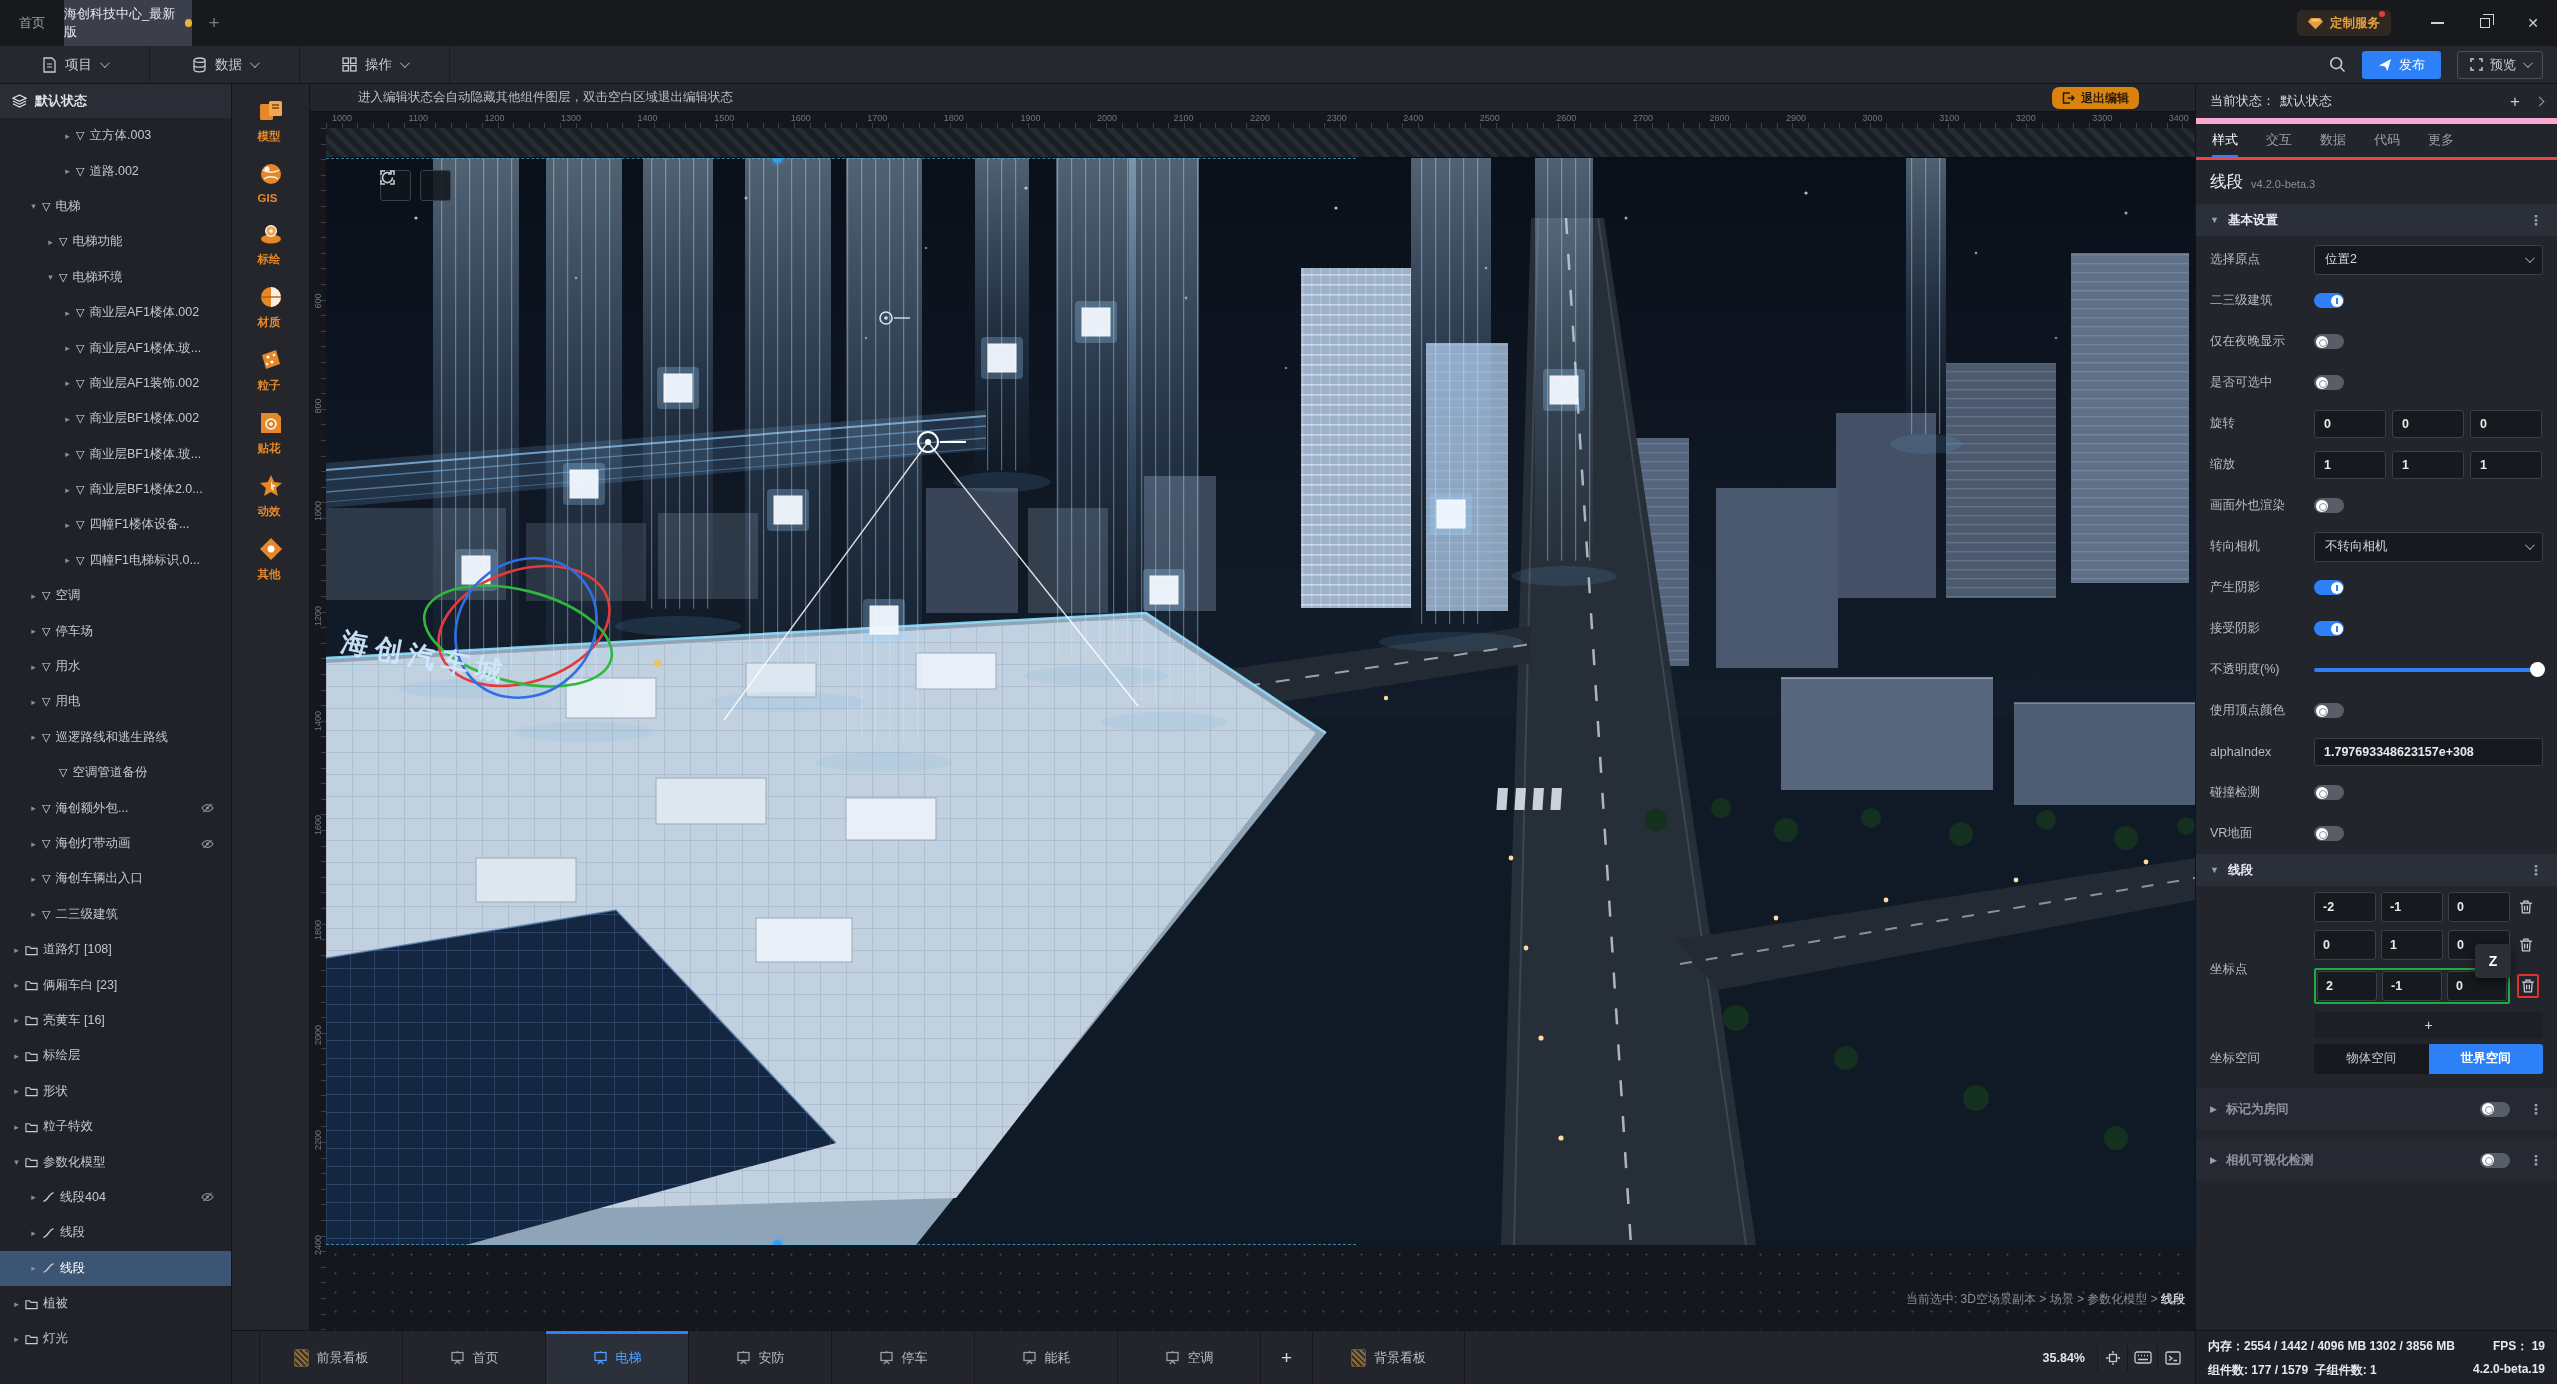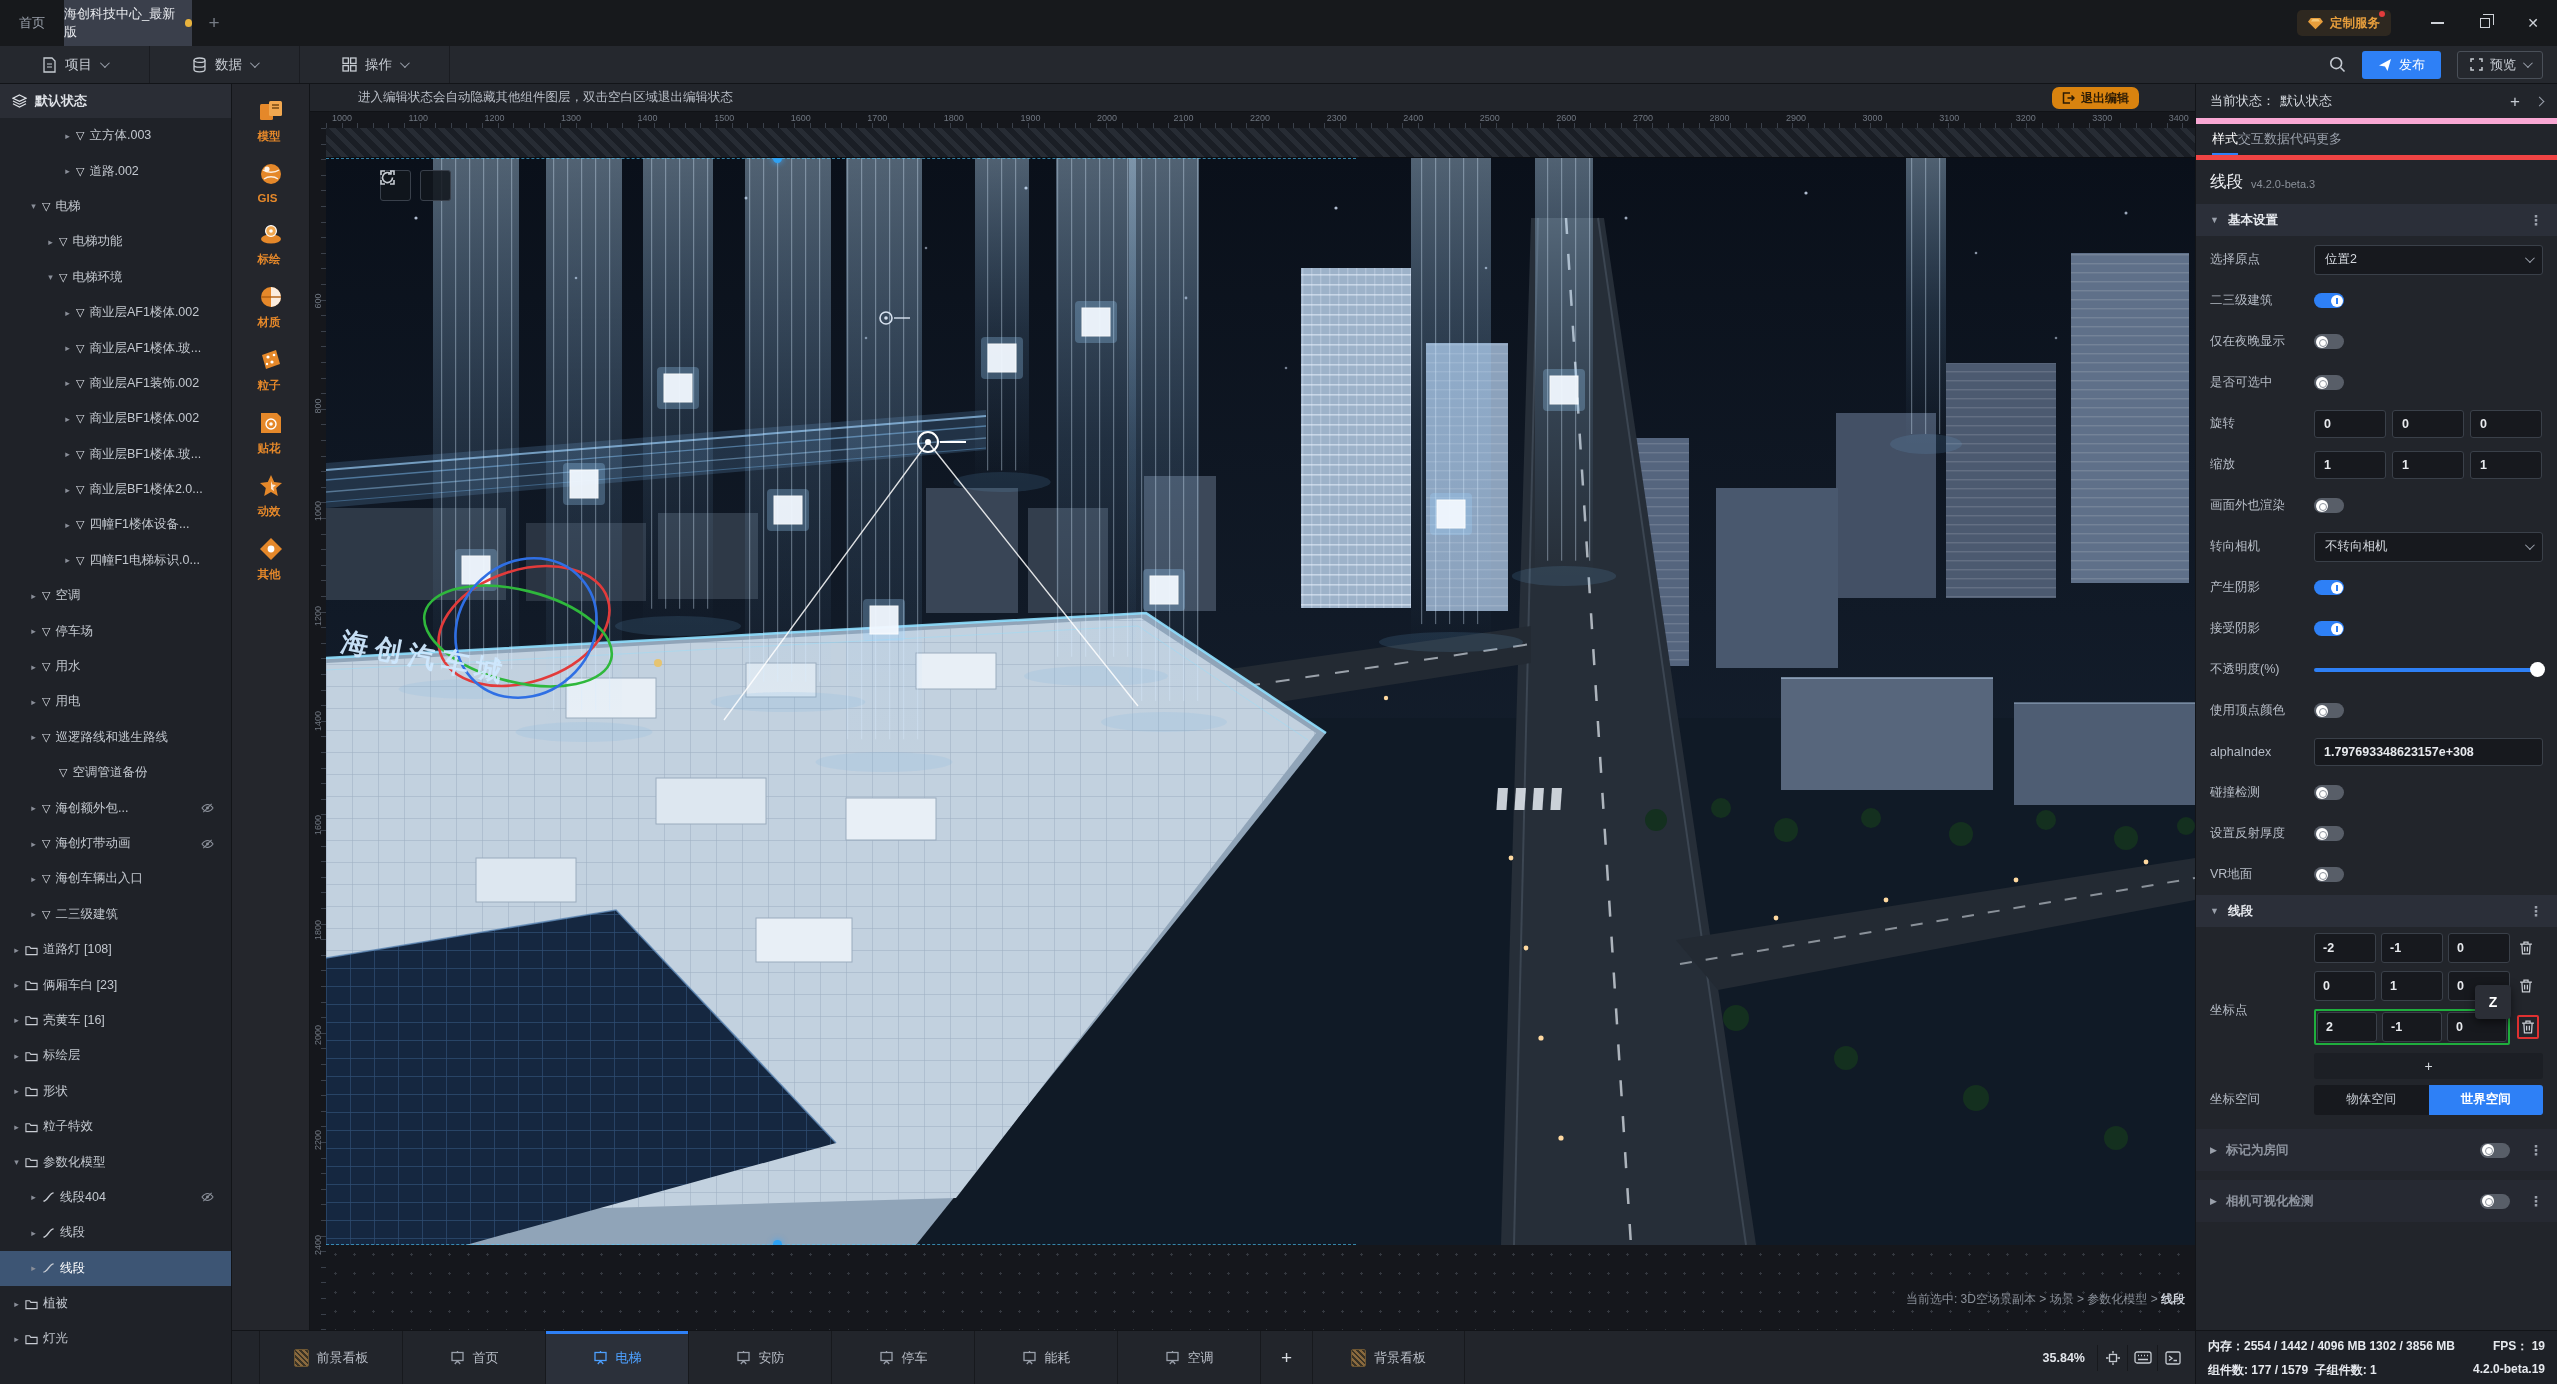--- a/index.html
+++ b/index.html
@@ -76,21 +76,21 @@
   .bb-right{margin-left:auto;display:flex;align-items:center;padding-right:8px}
   .zoom-label{font-size:12.5px;font-weight:700;color:#e2e5ea;margin-right:12px}
   .bb-ic{width:30px;height:26px;display:flex;align-items:center;justify-content:center;color:#c6cbd2;border-left:1px solid #17191d}
 
   
   .inspector{position:absolute;left:2195px;top:84px;width:362px;height:1300px;background:#22252b;border-left:1px solid #121418;display:flex;flex-direction:column}
   .state-row{height:40px;flex:none;display:flex;align-items:center;padding:0 14px;border-bottom:6px solid #f9a8d4;font-size:13px;color:#d2d6dc;gap:5px}
   .state-actions{margin-left:auto;display:flex;gap:16px;color:#c6cbd2;align-items:center}
   .plus-ic{font-size:17px;line-height:1}
   .chev-r{width:7px;height:7px;border-right:1.6px solid #9aa0ab;border-top:1.6px solid #9aa0ab;transform:rotate(45deg)}
-  .insp-tabs{height:36px;flex:none;display:flex;padding:0 16px;border-bottom:5px solid #ef4444;align-items:stretch}
+  .insp-tabs{height:36px;flex:none;display:flex;gap:28px;padding:0 16px;border-bottom:3px solid #ef4444;align-items:stretch}
   .insp-tab{color:#9aa0ab;font-size:13px;display:flex;align-items:center;border-bottom:2px solid transparent;cursor:default}
   .insp-tab.active{color:#fff;border-color:#2e80f6}
   .comp-title{height:44px;flex:none;display:flex;align-items:center;padding:0 14px;gap:8px}
   .comp-name{font-size:16.5px;color:#f0f2f5}
   .comp-ver{font-size:11px;color:#8a9099;padding-top:3px}
   .insp-scroll{flex:1;overflow:hidden;position:relative;padding-bottom:4px}
   .sec-header{height:32px;background:#2b2f39;display:flex;align-items:center;padding:0 14px;gap:9px;font-weight:700;font-size:12.5px;color:#e6e9ee;margin-bottom:3px}
   .sec-caret{color:#9aa0ab;font-size:9px}
   .kebab{margin-left:auto;color:#9aa0ab;font-size:14px;font-weight:700}
   .insp-row{min-height:41px;display:flex;align-items:center;padding:0 14px}
@@ -1050,28 +1050,20 @@
         </div>
         <div class="insp-row">
           <span class="insp-label">碰撞检测</span>
           <span class="ctrl">
             <span class="toggle off">
               <span class="knob"></span>
             </span>
           </span>
         </div>
         <div class="insp-row">
-          <span class="insp-label">设置反射厚度</span>
-          <span class="ctrl">
-            <span class="toggle off">
-              <span class="knob"></span>
-            </span>
-          </span>
-        </div>
-        <div class="insp-row">
           <span class="insp-label">VR地面</span>
           <span class="ctrl">
             <span class="toggle off">
               <span class="knob"></span>
             </span>
           </span>
         </div>
         <div class="sec-header">
           <span class="sec-caret">▼</span>
           <span>线段</span>

